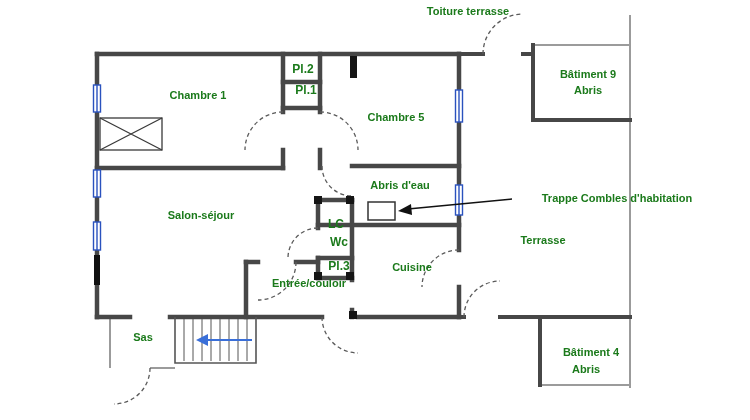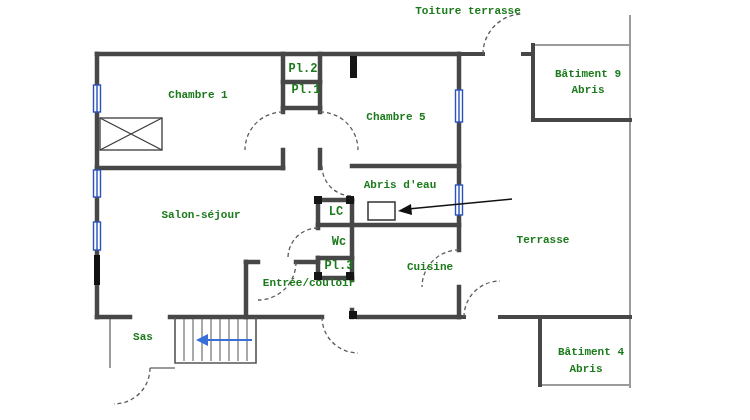--- a/index.html
+++ b/index.html
@@ -1,21 +1,21 @@
 <!DOCTYPE html>
 <html><head>
 <meta charset="utf-8">
 <style>
   html,body{margin:0;padding:0;background:#ffffff;}
   .canvas{
     position:relative;
     width:724px;height:420px;
     background:#ffffff;
     overflow:hidden;
-    font-family:Liberation Mono, monospace;
+    font-family:Liberation Sans, sans-serif;
   }
   .plan-svg{position:absolute;left:0;top:0;}
   .label{
     position:absolute;
     transform:translate(-50%,-50%);
     font-size:11px;
     font-weight:bold;
     color:#1b7a1b;
     white-space:nowrap;
     line-height:1;
@@ -127,24 +127,25 @@
   </svg>
 
   <div class="label" style="left:468px;top:11px">Toiture terrasse</div>
   <div class="label" style="left:588px;top:74px">Bâtiment 9</div>
   <div class="label" style="left:588px;top:90px">Abris</div>
   <div class="label" style="left:198px;top:95px">Chambre 1</div>
   <div class="label small" style="left:303px;top:69px">Pl.2</div>
   <div class="label small" style="left:306px;top:90px">Pl.1</div>
   <div class="label" style="left:396px;top:117px">Chambre 5</div>
   <div class="label" style="left:400px;top:185px">Abris d'eau</div>
-  <div class="label small" style="left:336px;top:212px">LC</div>
+  <div class="label small" style="left:336px;top:224px">LC</div>
+  <div class="label" style="left:617px;top:198px">Trappe Combles d'habitation</div>
   <div class="label" style="left:201px;top:215px">Salon-séjour</div>
   <div class="label" style="left:543px;top:240px">Terrasse</div>
   <div class="label small" style="left:339px;top:242px">Wc</div>
   <div class="label small" style="left:339px;top:266px">Pl.3</div>
-  <div class="label" style="left:430px;top:267px">Cuisine</div>
+  <div class="label" style="left:412px;top:267px">Cuisine</div>
   <div class="label" style="left:309px;top:283px">Entrée/couloir</div>
   <div class="label" style="left:143px;top:337px">Sas</div>
   <div class="label" style="left:591px;top:352px">Bâtiment 4</div>
   <div class="label" style="left:586px;top:369px">Abris</div>
 
 </div>
 
 </body></html>

